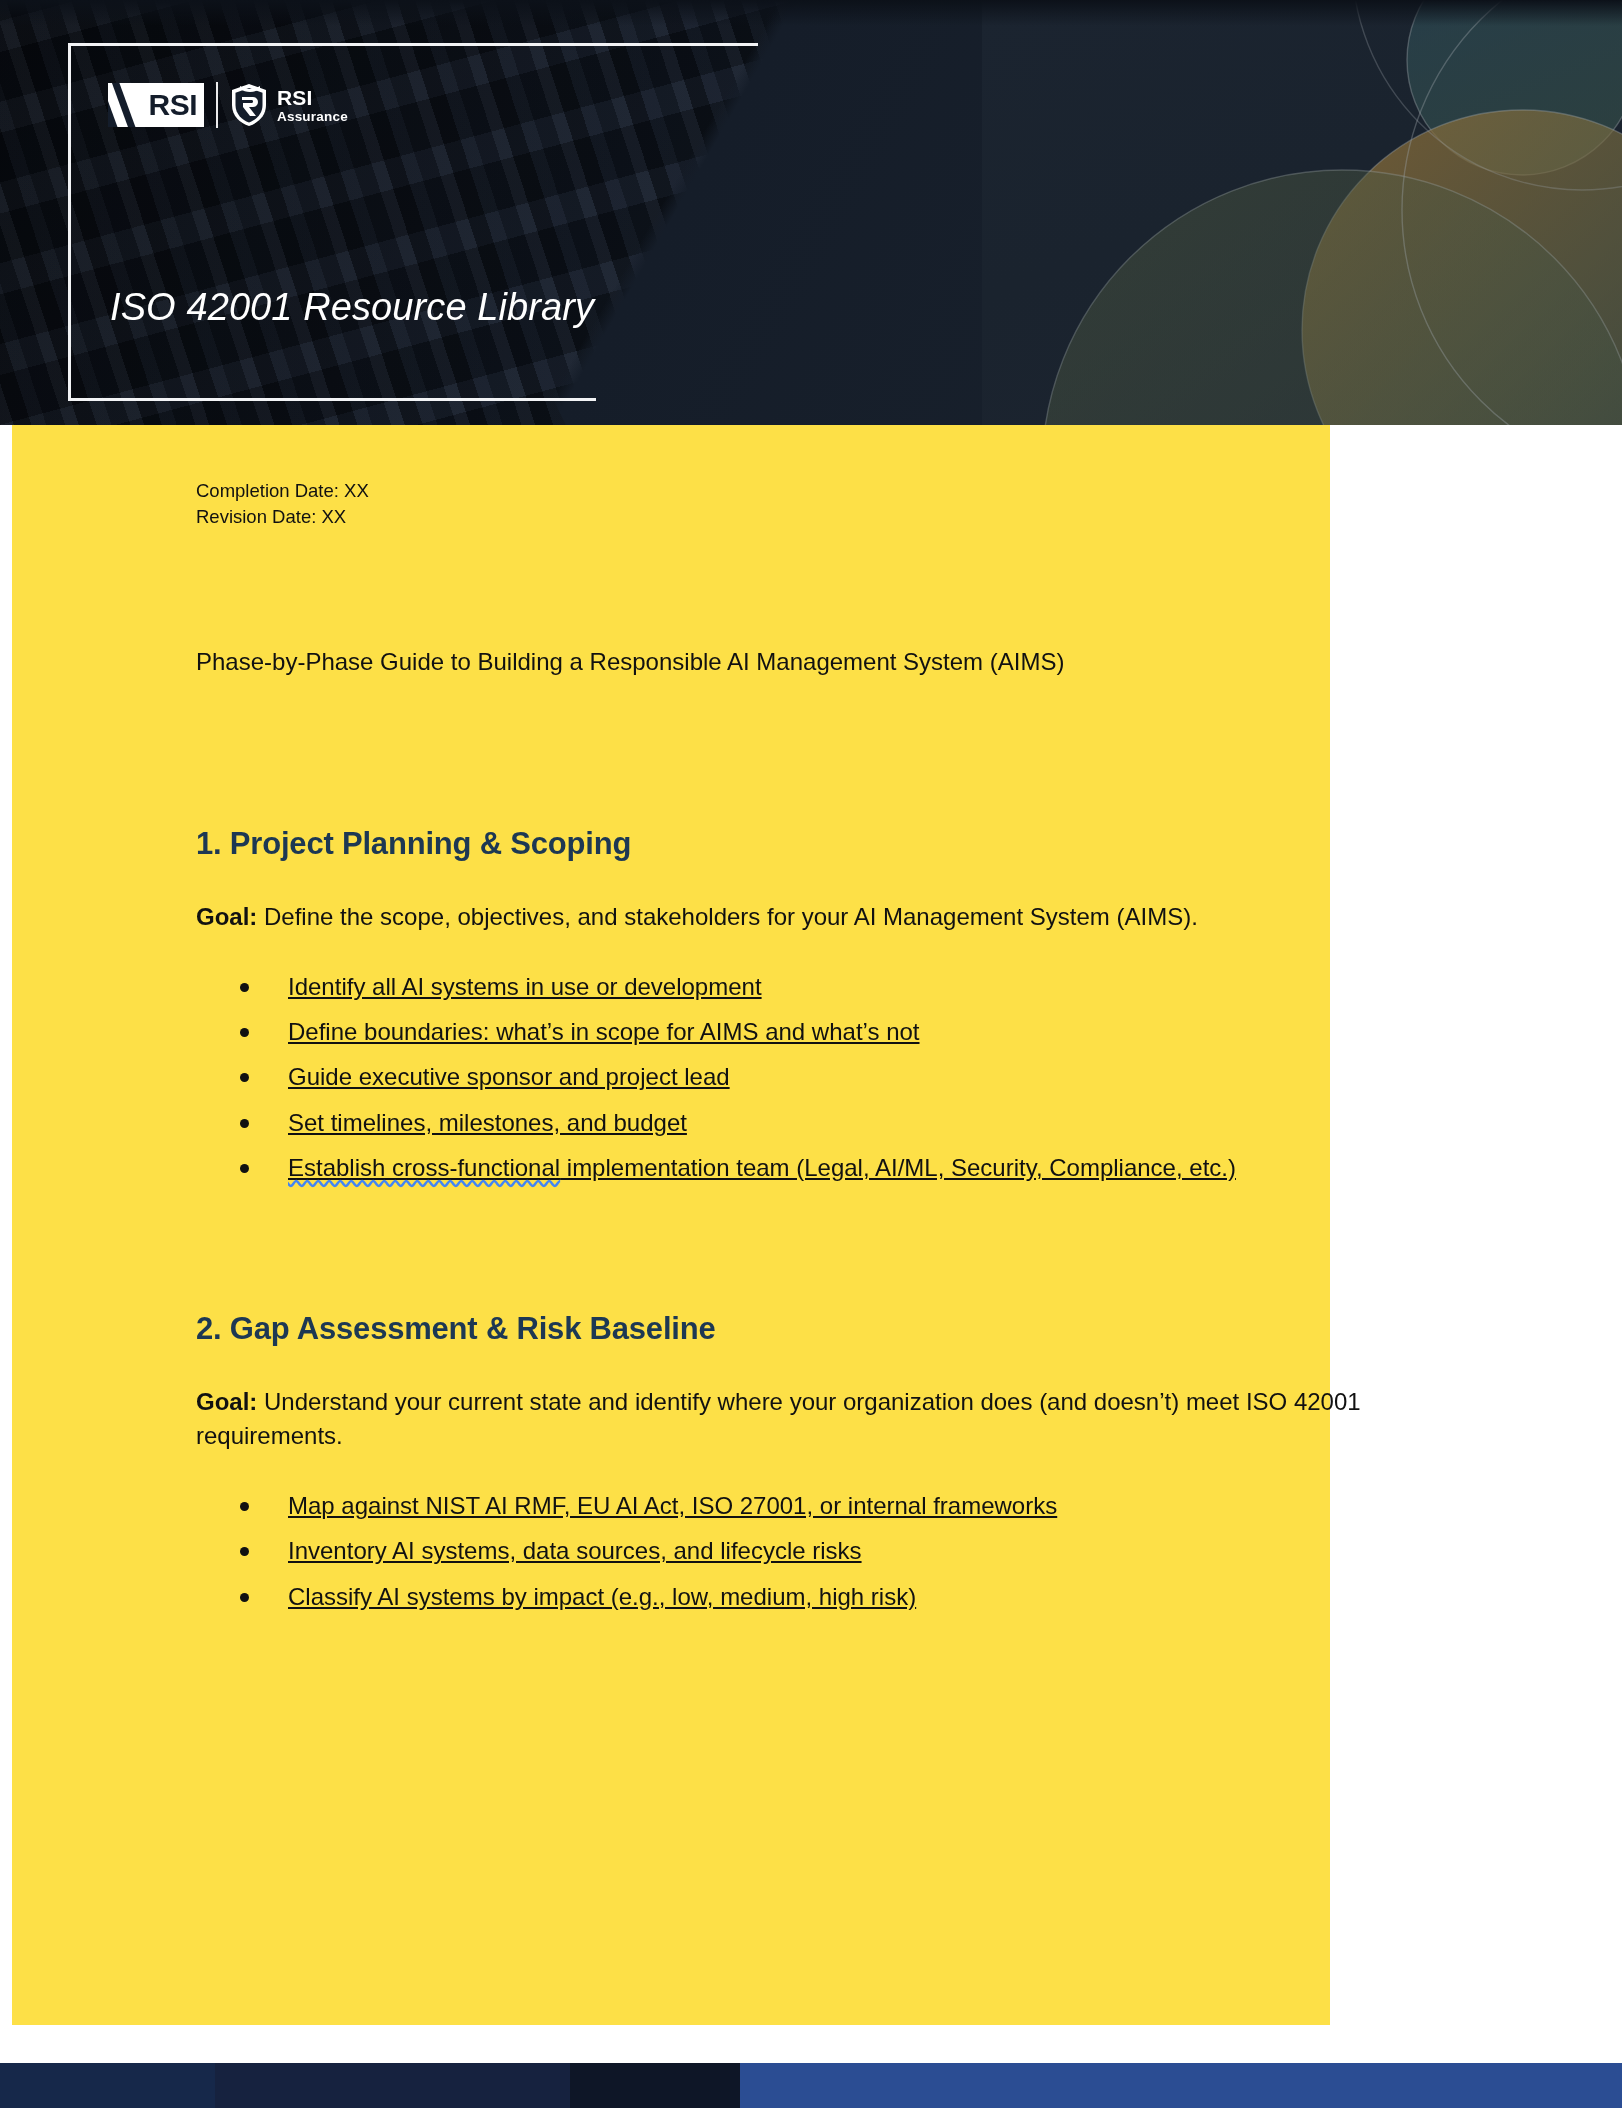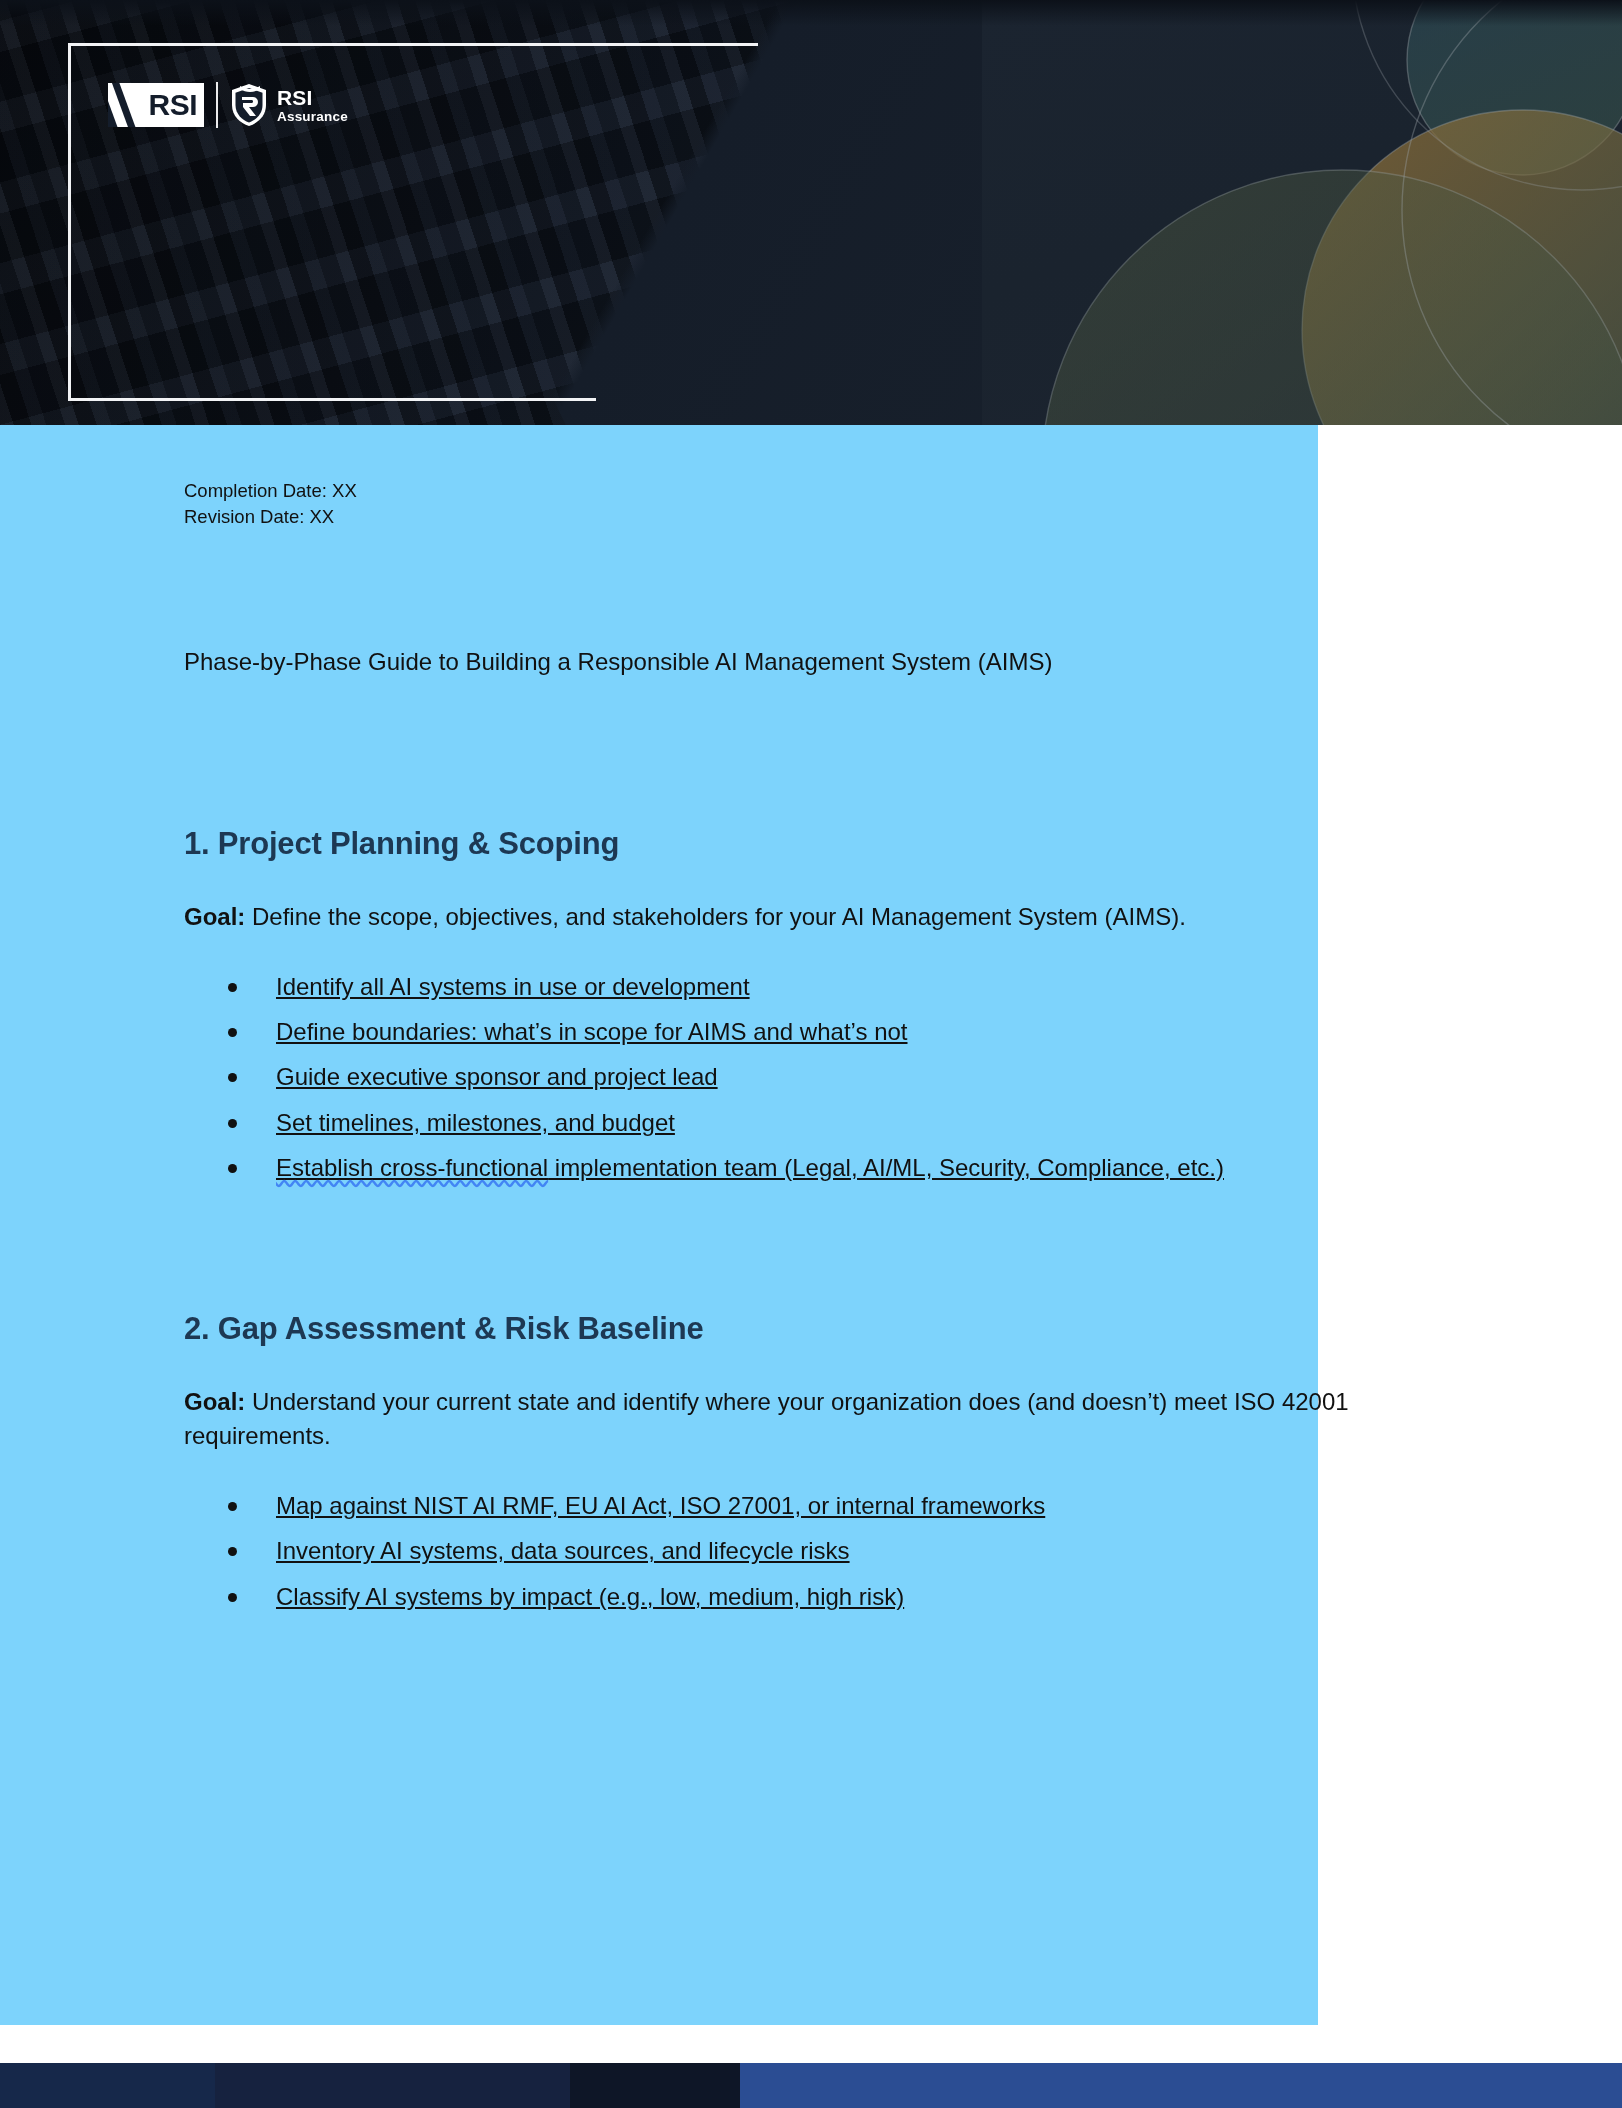--- a/index.html
+++ b/index.html
@@ -145,24 +145,24 @@
     font-size: 38px;
     line-height: 1;
     color: #ffffff;
     letter-spacing: 0.1px;
     white-space: nowrap;
   }
 
   
   .body-wrap {
     position: absolute;
-    left: 0; top: 425px;
+    left: 12px; top: 425px;
     width: 1318px;
     height: 1600px;
-    background: #7dd3fc;
+    background: #fde047;
   }
 
   .meta {
     position: absolute; left: 184px; top: 53px;
     font-size: 18.5px; line-height: 1.42; color: #111111;
   }
 
   .lead {
     position: absolute; left: 184px; top: 220px;
     font-size: 24px; line-height: 1.4; color: #111111;
@@ -281,20 +281,21 @@
           <path d="M12 14 h11 a5 5 0 0 1 0 10 h-4 l7 9 h-6 l-7 -9 v-4 h9 a1.6 1.6 0 0 0 0 -3 h-10 z" fill="#ffffff"></path>
           <path d="M10 3 C16 7 24 7 30 3 L30 6 C24 10 16 10 10 6 Z" fill="#ffffff"></path>
         </svg>
         <div class="assur-text">
           <span class="l1">RSI</span>
           <span class="l2">Assurance</span>
         </div>
       </div>
     </div>
 
+    <div class="hero-subtitle">ISO 42001 Resource Library</div>
   </header>
 
   <main class="body-wrap">
 
     <div class="meta">
       <div>Completion Date: XX</div>
       <div>Revision Date: XX</div>
     </div>
 
     <p class="lead">Phase-by-Phase Guide to Building a Responsible AI Management System (AIMS)</p>

